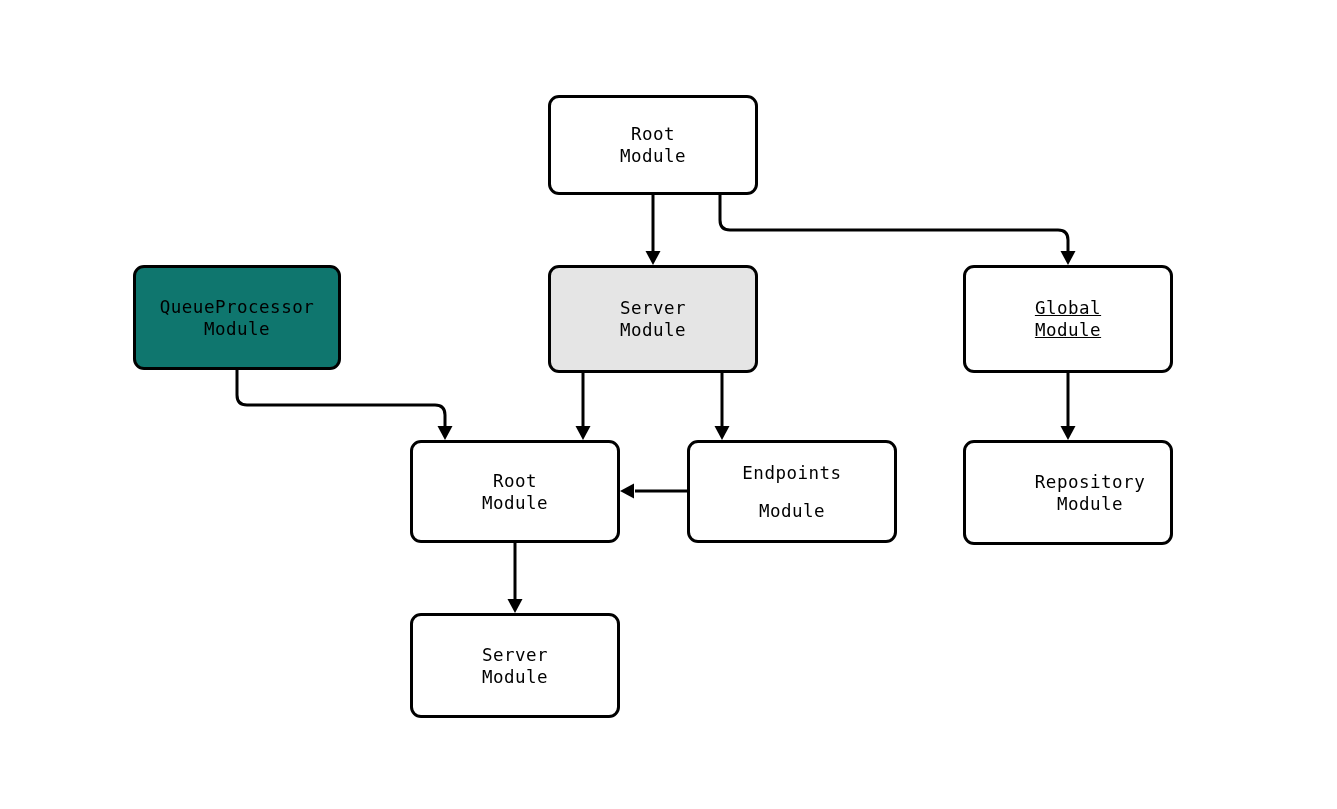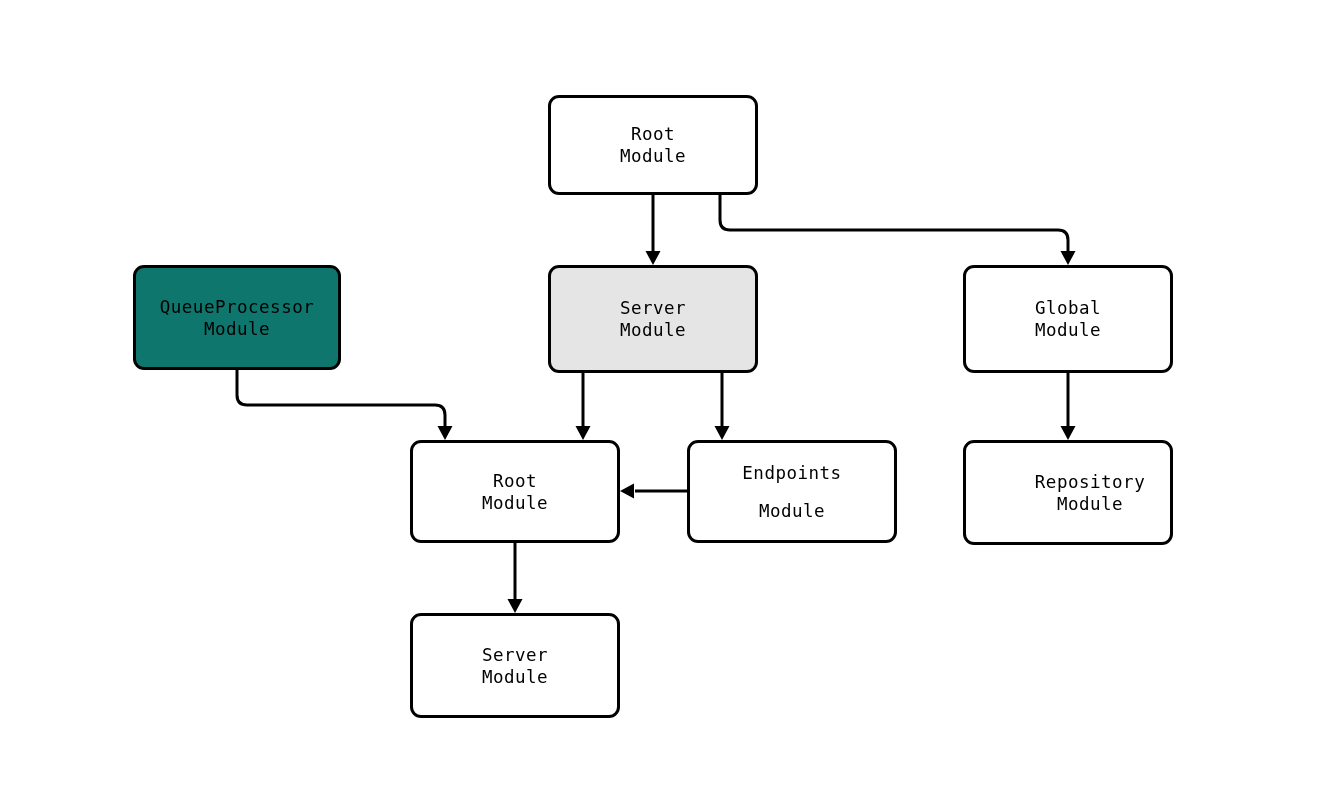--- a/index.html
+++ b/index.html
@@ -91,21 +91,21 @@
         <div class="node-line">Module</div>
       </div>
       <div class="node" style="left: 133px; top: 265px; width: 208px; height: 105px; border-color: rgb(0, 0, 0); border-width: 3px; border-radius: 11px; background: #0f766e;">
         <div class="node-line">QueueProcessor</div>
         <div class="node-line">Module</div>
       </div>
       <div class="node" style="left: 548px; top: 265px; width: 210px; height: 108px; border-color: rgb(0, 0, 0); border-width: 3px; border-radius: 11px; background: #e5e5e5;">
         <div class="node-line">Server</div>
         <div class="node-line">Module</div>
       </div>
-      <div class="node" style="left: 963px; top: 265px; width: 210px; height: 108px; border-color: rgb(0, 0, 0); border-width: 3px; border-radius: 11px; background: rgb(255, 255, 255);">
+      <div class="node" style="left: 963px; top: 265px; width: 210px; height: 108px; border-color: rgb(0, 0, 0); border-width: 3px; border-radius: 11px; background: rgb(255, 255, 255); text-decoration: underline;">
         <div class="node-line">Global</div>
         <div class="node-line">Module</div>
       </div>
       <div class="node" style="left: 410px; top: 440px; width: 210px; height: 103px; border-color: rgb(0, 0, 0); border-width: 3px; border-radius: 11px; background: rgb(255, 255, 255);">
         <div class="node-line">Root</div>
         <div class="node-line">Module</div>
       </div>
       <div class="node" style="left: 687px; top: 440px; width: 210px; height: 103px; border-color: rgb(0, 0, 0); border-width: 3px; border-radius: 11px; background: rgb(255, 255, 255); gap: 16px;">
         <div class="node-line">Endpoints</div>
         <div class="node-line">Module</div>

